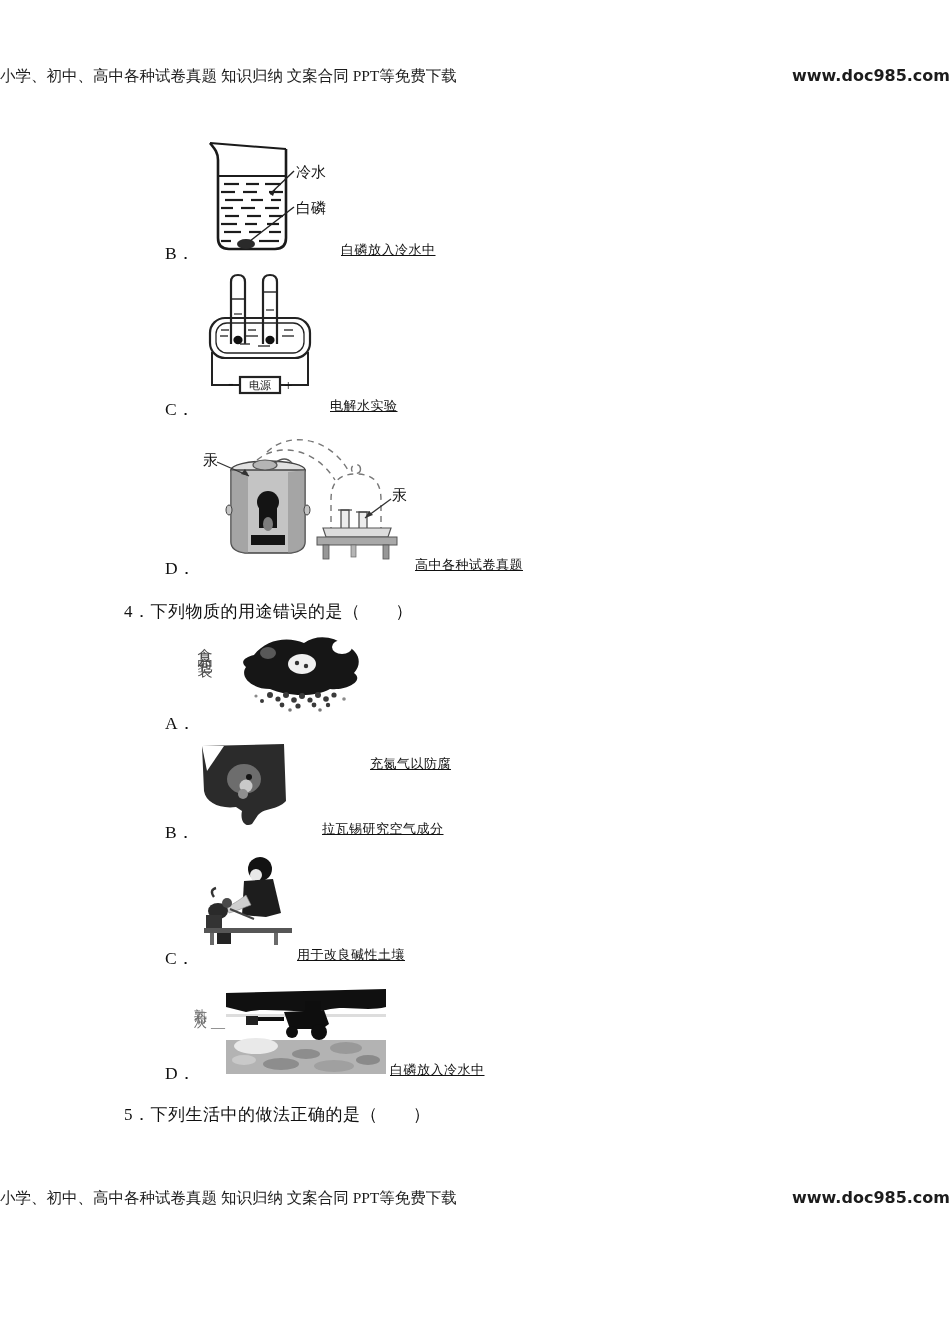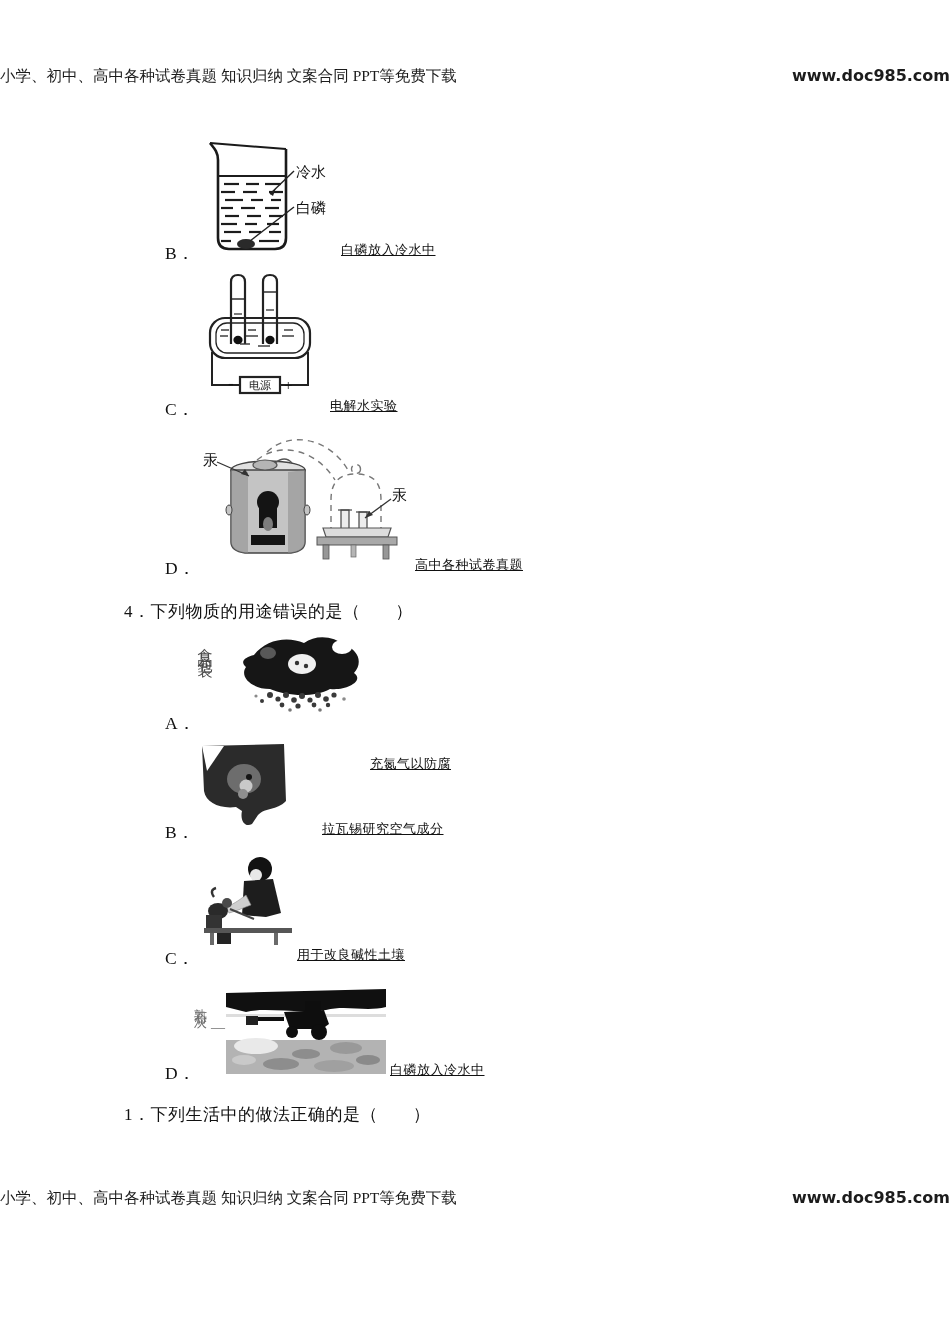--- a/index.html
+++ b/index.html
@@ -247,20 +247,20 @@
       <ellipse cx="120" cy="64" rx="16" ry="6" fill="#999999"></ellipse>
       <ellipse cx="55" cy="80" rx="18" ry="6" fill="#8d8d8d"></ellipse>
       <ellipse cx="108" cy="82" rx="20" ry="6" fill="#a0a0a0"></ellipse>
       <ellipse cx="142" cy="76" rx="12" ry="5" fill="#8a8a8a"></ellipse>
       <ellipse cx="18" cy="76" rx="12" ry="5" fill="#c9c9c9"></ellipse>
     </g>
   </svg>
   <span class="optletter" style="top:1061px;">D．</span>
   <span class="optcaption" style="left:390px;top:1061px;">白磷放入冷水中</span>
 
-  <div class="qtext" style="left:124px;top:1103px;">1．下列生活中的做法正确的是（　　）</div>
+  <div class="qtext" style="left:124px;top:1103px;">5．下列生活中的做法正确的是（　　）</div>
 
   <div class="bar footer">
     <span>小学、初中、高中各种试卷真题 知识归纳 文案合同 PPT等免费下载</span>
     <span class="site">www.doc985.com</span>
   </div>
 
 </div>
 
 </body></html>

